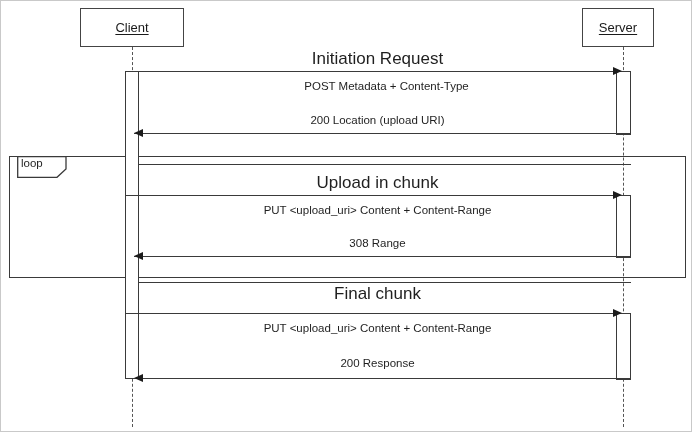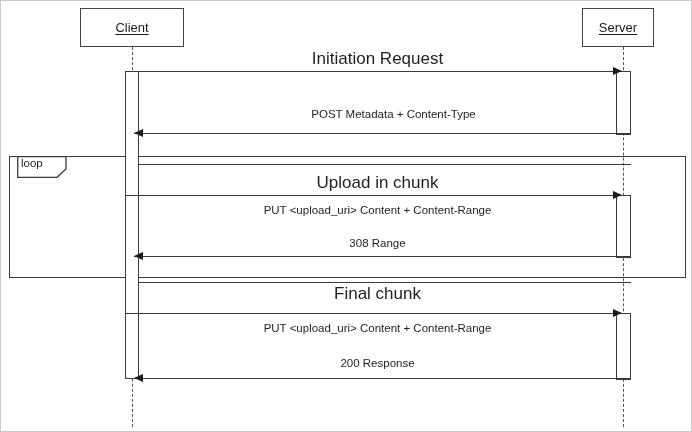--- a/index.html
+++ b/index.html
@@ -151,22 +151,23 @@
 
   <div class="section-label" style="left:131px; top:48px; width:491px;">Initiation Request</div>
 
   <div class="activation" style="left:124px; top:70px; width:14px; height:308px;"></div>
   <div class="activation" style="left:615px; top:70px; width:15px; height:64px;"></div>
   <div class="activation" style="left:615px; top:194px; width:15px; height:63px;"></div>
   <div class="activation" style="left:615px; top:312px; width:15px; height:67px;"></div>
 
   <div class="msg-line" style="left:124px; top:70px; width:497px;"></div>
   <div class="arrow-head arrow-right" style="left:612px; top:65.5px;"></div>
-  <div class="msg-label" style="left:154px; top:79px; width:477px;margin-top:28px;">POST Metadata + Content-Type</div>
+  <div class="msg-label" style="left:147px; top:79px; width:477px;">POST Metadata + Content-Type</div>
 
+  <div class="msg-label" style="left:138px; top:113px; width:477px;">200 Location (upload URI)</div>
   <div class="msg-line" style="left:133px; top:132px; width:497px;"></div>
   <div class="arrow-head arrow-left" style="left:133px; top:127.5px;"></div>
 
   <div class="divider" style="left:124px; top:163px; width:506px;"></div>
   <div class="section-label" style="left:131px; top:172px; width:491px;">Upload in chunk</div>
 
   <div class="msg-line" style="left:124px; top:194px; width:497px;"></div>
   <div class="arrow-head arrow-right" style="left:612px; top:189.5px;"></div>
   <div class="msg-label" style="left:138px; top:203px; width:477px;">PUT &lt;upload_uri&gt; Content + Content-Range</div>
 

